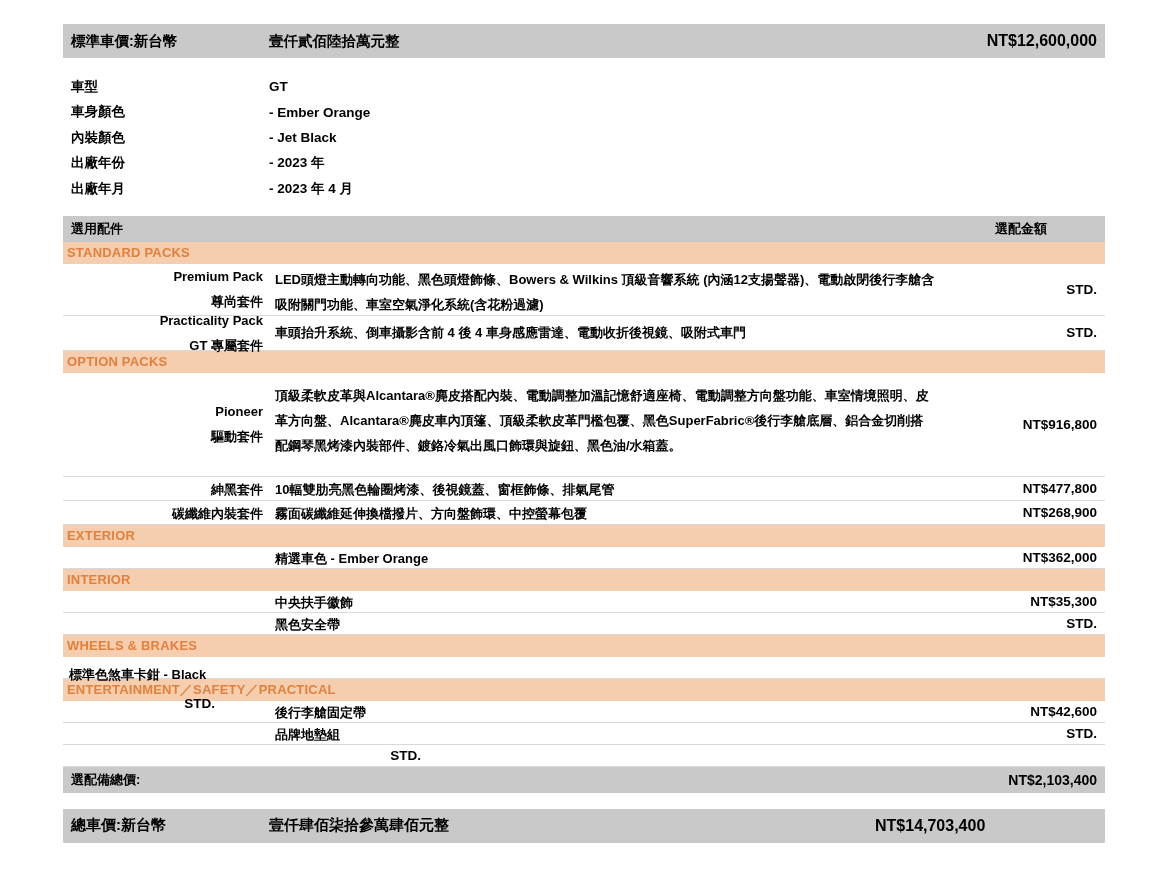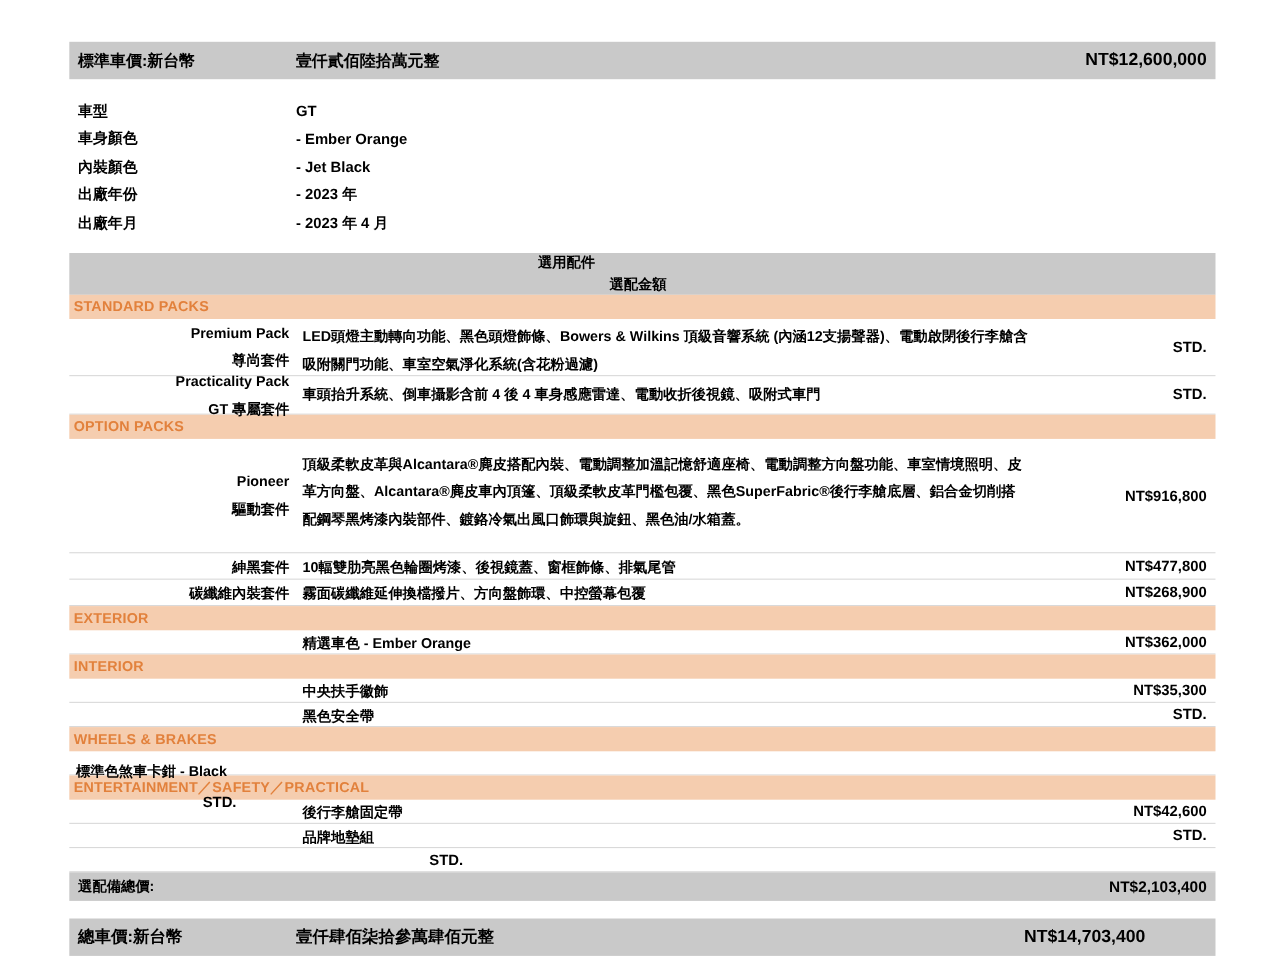--- a/index.html
+++ b/index.html
@@ -11,21 +11,21 @@
     width: 1170px;
     height: 876px;
     font-family: "Liberation Sans", sans-serif;
     color: #000000;
     position: relative;
     overflow: hidden;
   }
   .sheet {
     position: absolute;
     left: 63px;
-    top: 38px;
+    top: 24px;
     width: 1042px;
   }
   .row {
     display: flex;
     align-items: stretch;
     box-sizing: border-box;
   }
 
   
   .bar-gray {
@@ -50,25 +50,24 @@
     align-items: center;
     font-size: 13.5px;
     font-weight: bold;
   }
   .spec-row .lbl { width: 206px; padding-left: 8px; box-sizing: border-box; }
   .spec-row .val { flex: 1; }
 
   
   .bar-opt {
     background: #c9c9c9;
-    height: 38px;
-    align-items: center;
-    font-weight: bold;
-    font-size: 13px;
-    flex-direction: column;
+    height: 26px;
+    align-items: center;
+    font-weight: bold;
+    font-size: 13px;
   }
   .bar-opt .c1 { width: 206px; padding-left: 8px; box-sizing: border-box; }
   .bar-opt .c2 { flex: 1; }
   .bar-opt .c3 { width: 160px; text-align: center; padding-right: 8px; box-sizing: border-box; }
 
   
   .section-bar {
     background: #f5cdaf;
     height: 22px;
     display: flex;
@@ -135,21 +134,21 @@
   .bar-total {
     background: #c9c9c9;
     height: 34px;
     align-items: center;
     font-weight: bold;
     font-size: 15px;
     margin-top: 16px;
   }
   .bar-total .c1 { width: 206px; padding-left: 8px; box-sizing: border-box; }
   .bar-total .c2 { flex: 1; }
-  .bar-total .c3 { width: 230px; text-align: center; padding-right: 8px; box-sizing: border-box; font-size: 16px; }
+  .bar-total .c3 { width: 230px; text-align: left; padding-right: 8px; box-sizing: border-box; font-size: 16px; }
 </style>
 </head>
 <body>
 
 <div class="sheet">
 
   <div class="row bar-gray">
     <div class="c1">標準車價:新台幣</div>
     <div class="c2">壹仟貳佰陸拾萬元整</div>
     <div class="c3">NT$12,600,000</div>

